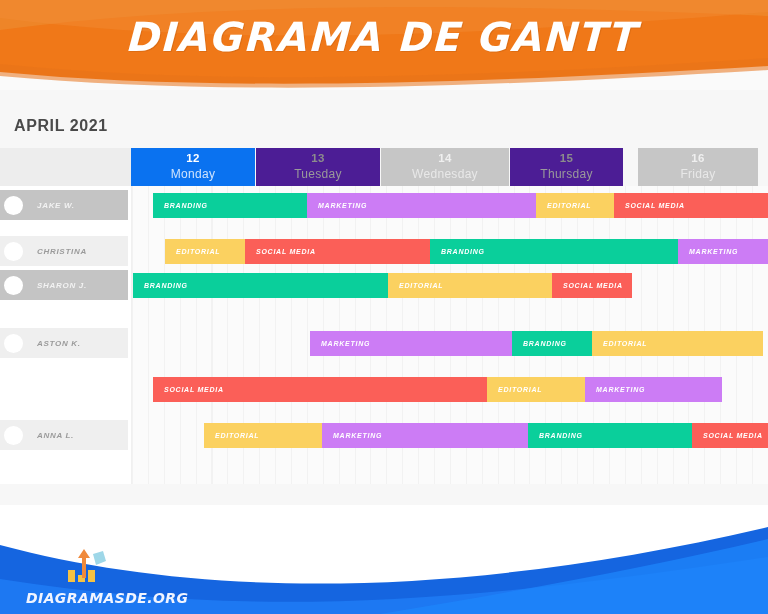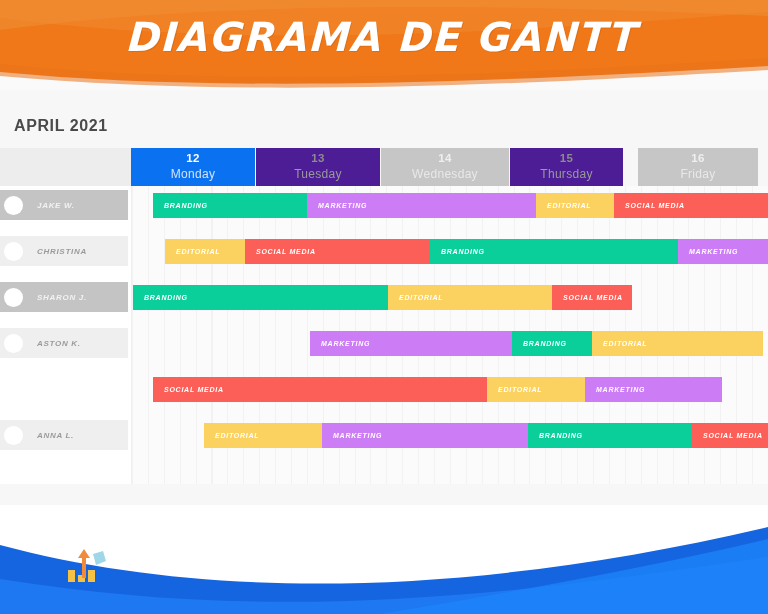--- a/index.html
+++ b/index.html
@@ -241,21 +241,21 @@
           <div class="bar" style="left: 245px; width: 185px; background: rgb(251, 95, 88);">
             <span class="blabel">SOCIAL MEDIA</span>
           </div>
           <div class="bar" style="left: 430px; width: 248px; background: rgb(10, 207, 155);">
             <span class="blabel">BRANDING</span>
           </div>
           <div class="bar" style="left: 678px; width: 90px; background: rgb(204, 124, 245);">
             <span class="blabel">MARKETING</span>
           </div>
         </div>
-        <div class="row" style="top: 192px;">
+        <div class="row" style="top: 180px;">
           <div class="name-band dark">
             <div class="avatar"></div>
             <div class="name-text">SHARON J.</div>
           </div>
           <div class="bar" style="left: 133px; width: 255px; background: rgb(10, 207, 155);">
             <span class="blabel">BRANDING</span>
           </div>
           <div class="bar" style="left: 388px; width: 164px; background: rgb(251, 209, 96);">
             <span class="blabel">EDITORIAL</span>
           </div>
@@ -319,14 +319,15 @@
   </div>
 
   <svg class="logo" viewBox="0 0 46 36">
     <rect x="2" y="22" width="7" height="12" fill="#F5C243"></rect>
     <rect x="12" y="27" width="7" height="7" fill="#F5C243"></rect>
     <rect x="22" y="22" width="7" height="12" fill="#F5C243"></rect>
     <path d="M16,30 L16,10 L12,10 L18,1 L24,10 L20,10 L20,30 Z" fill="#F08A3C"></path>
     <path d="M27,6 L37,3 L40,13 L30,17 Z" fill="#9ED7E8"></path>
   </svg>
 
+  <div class="site-name">DIAGRAMASDE.ORG</div>
 
 </div>
 
 </body></html>

